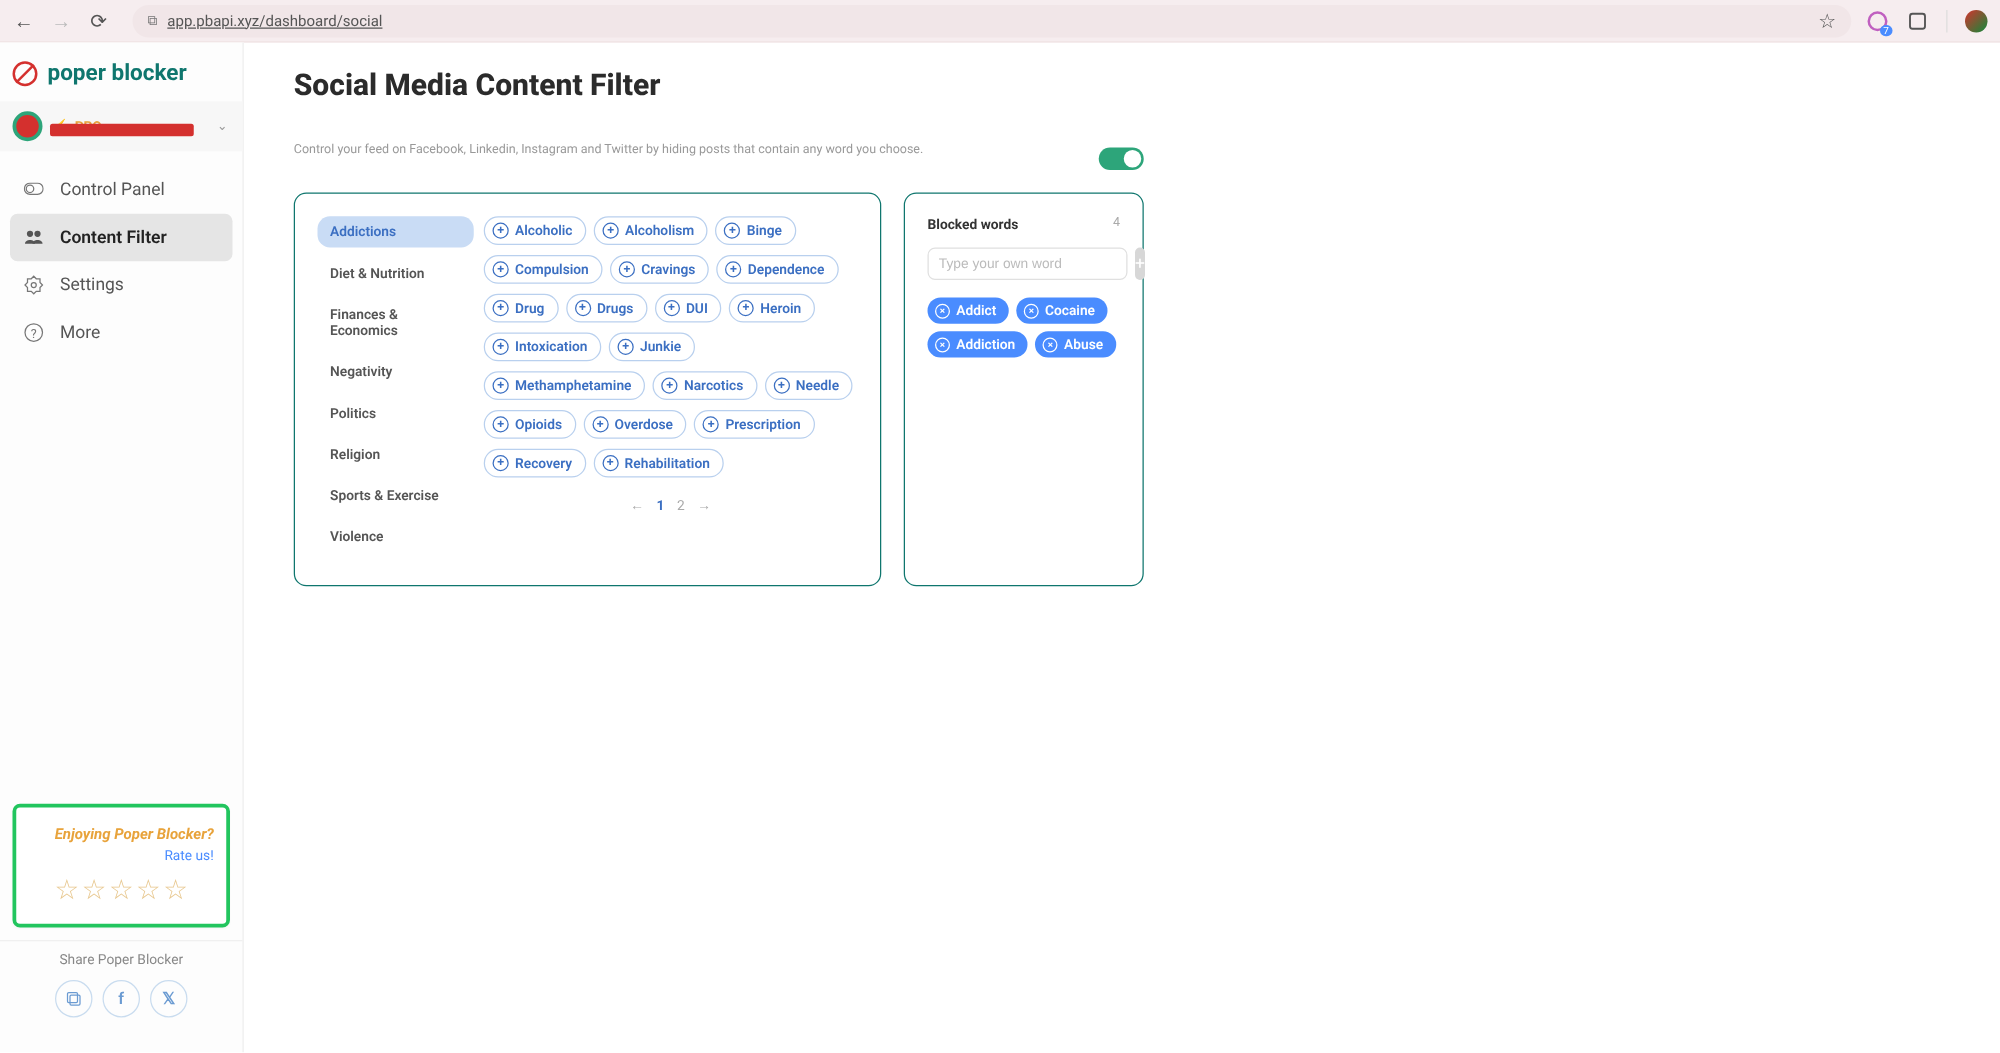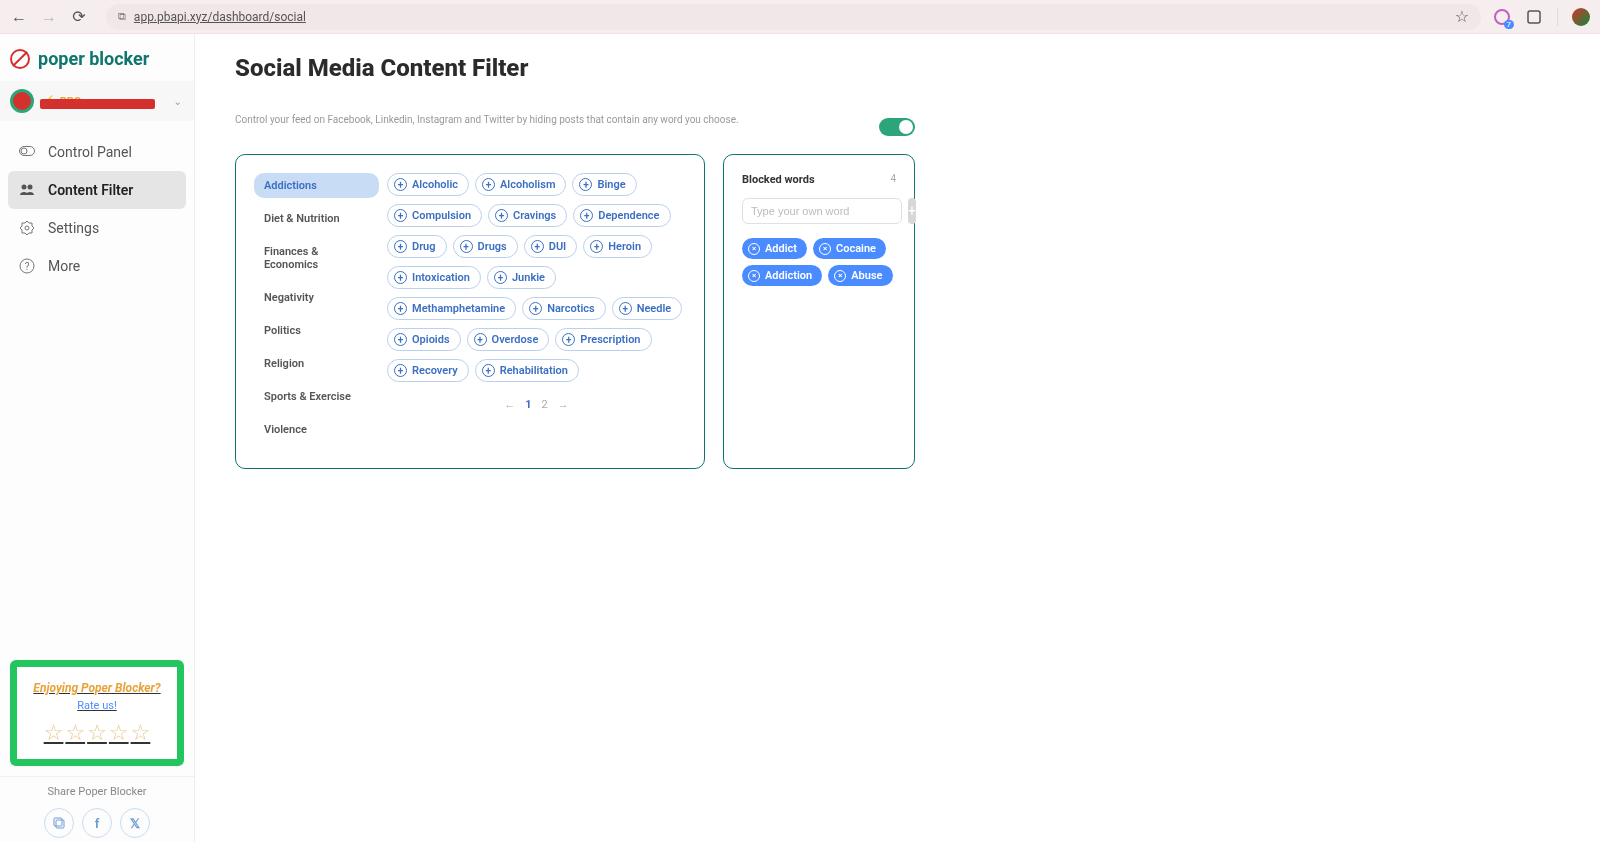--- a/index.html
+++ b/index.html
@@ -33,27 +33,27 @@
 .pro-badge::before { content: "⚡"; font-size: 11px; }
 .redact { position: absolute; left: 40px; top: 18px; width: 115px; height: 10px; background: #d4302e; border-radius: 2px; }
 .acct-chevron { position: absolute; right: 12px; color: #999; font-size: 10px; }
 
 .nav { padding: 12px 8px; }
 .nav-item { display: flex; align-items: center; gap: 12px; padding: 10px 10px; border-radius: 6px; color: #555; cursor: pointer; font-size: 14px; }
 .nav-item.active { background: #e5e5e5; color: #222; font-weight: 600; }
 .nav-icon { width: 18px; height: 18px; display: flex; align-items: center; justify-content: center; color: #777; }
 
 .sidebar-bottom { margin-top: auto; }
-.rate-box { margin: 10px; background: #fff; border: 7px solid #22c55e; border-radius: 6px; padding: 14px 10px; text-align: center; box-shadow: 0 1px 2px rgba(0,0,0,0.03); text-decoration: underline; }
+.rate-box { margin: 10px; background: #fff; border: 3px solid #22c55e; border-radius: 6px; padding: 14px 10px; text-align: right; box-shadow: 0 1px 2px rgba(0,0,0,0.03); }
 .rate-title { color: #e8a33b; font-weight: 700; font-style: italic; font-size: 12px; }
 .rate-link { color: #4a8cff; font-size: 11px; margin-top: 4px; display: block; }
 .stars { margin-top: 8px; display: flex; justify-content: center; gap: 2px; }
 .star { font-size: 22px; color: #e8c890; cursor: pointer; }
 
-.share-section { text-align: center; padding: 8px 0 4px 0; border-top: 1px solid #f0f0f0; }
+.share-section { text-align: center; padding: 8px 0 28px 0; border-top: 1px solid #f0f0f0; }
 .share-label { font-size: 11px; color: #888; margin-bottom: 10px; }
 .share-icons { display: flex; justify-content: center; gap: 8px; }
 .share-btn { width: 30px; height: 30px; border: 1px solid #c9dcef; border-radius: 50%; display: flex; align-items: center; justify-content: center; color: #6b9bd2; font-size: 13px; cursor: pointer; font-weight: 600; }
 
 
 .main { flex: 1; padding: 20px 40px; overflow: auto; }
 .page-title { font-size: 24px; font-weight: 800; color: #2b2b2b; margin-bottom: 30px; }
 
 .hero-row { display: flex; align-items: flex-start; justify-content: space-between; max-width: 680px; margin-bottom: 8px; }
 .hero-title { font-size: 15px; font-weight: 700; color: #333; margin-bottom: 4px; }

